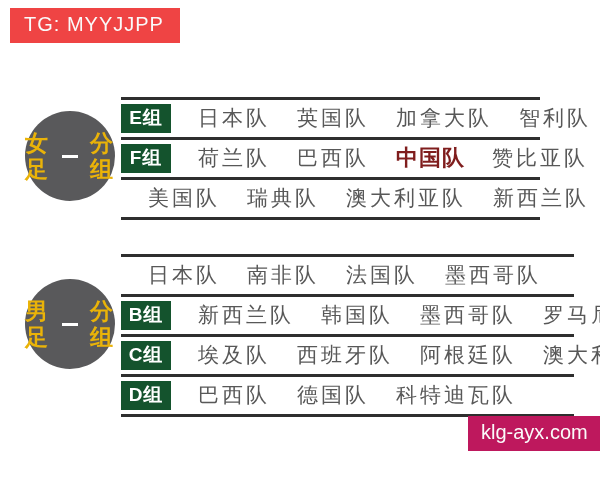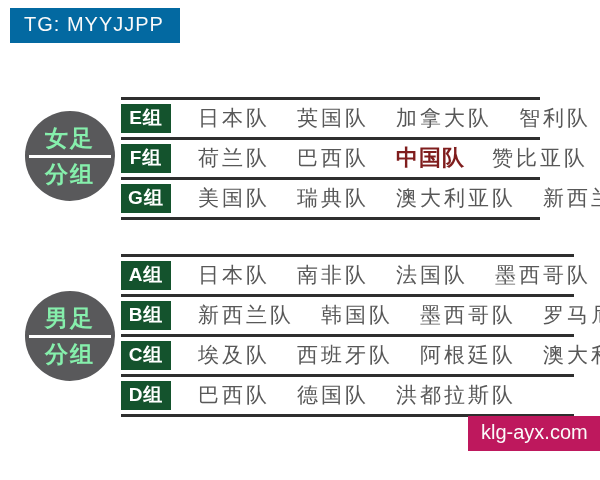--- a/index.html
+++ b/index.html
@@ -4,34 +4,34 @@
 <style>
   html,body{margin:0;padding:0;}
   body{
     width:600px;height:480px;position:relative;background:#ffffff;
     font-family:"Liberation Sans","DejaVu Sans",sans-serif;
     overflow:hidden;
   }
   
   .tg-badge{
     position:absolute;left:10px;top:8px;
-    background:#0369a1;color:#fafafa;
+    background:#ef4444;color:#fafafa;
     font-size:20px;letter-spacing:1px;
     padding:5px 16px 7px 14px;
     white-space:nowrap;
   }
   
   .circle{
     position:absolute;width:90px;height:90px;border-radius:50%;
-    background:#59595b;color:#86efac;
-    display:flex;flex-direction:column;align-items:center;justify-content:center;
-    font-weight:bold;font-size:23px;letter-spacing:2px;line-height:1.15;
+    background:#59595b;color:#eab308;
+    display:flex;flex-direction:row;align-items:center;justify-content:center;
+    font-weight:bold;font-size:23px;letter-spacing:2px;line-height:1.15;gap:12px;
   }
   .circle.women{left:25px;top:111px;}
-  .circle.men{left:25px;top:291px;}
+  .circle.men{left:25px;top:279px;}
   .circle-divider{width:92%;border-top:3px solid #ffffff;margin:3px 0;}
   
   .gtable{position:absolute;border-bottom:3px solid #2e2e2e;}
   .gtable.women{left:121px;top:97px;width:419px;}
   .gtable.men{left:121px;top:254px;width:453px;}
   .grow{
     border-top:3px solid #2e2e2e;
     display:flex;align-items:center;
     padding:4px 0 5px 0;height:28px;
   }
@@ -78,37 +78,35 @@
     <span class="team">智利队</span>
   </div>
   <div class="grow">
     <span class="badge">F组</span>
     <span class="team">荷兰队</span>
     <span class="team">巴西队</span>
     <span class="team hl">中国队</span>
     <span class="team">赞比亚队</span>
   </div>
   <div class="grow">
-    <span class="badge">G组</span>
     <span class="team">美国队</span>
     <span class="team">瑞典队</span>
     <span class="team">澳大利亚队</span>
     <span class="team">新西兰队</span>
   </div>
 </div>
 
 <div class="circle men">
   <span>男足</span>
   <div class="circle-divider"></div>
   <span>分组</span>
 </div>
 
 <div class="gtable men">
   <div class="grow">
-    <span class="badge">A组</span>
     <span class="team">日本队</span>
     <span class="team">南非队</span>
     <span class="team">法国队</span>
     <span class="team">墨西哥队</span>
   </div>
   <div class="grow">
     <span class="badge">B组</span>
     <span class="team">新西兰队</span>
     <span class="team">韩国队</span>
     <span class="team">墨西哥队</span>
@@ -118,17 +116,17 @@
     <span class="badge">C组</span>
     <span class="team">埃及队</span>
     <span class="team">西班牙队</span>
     <span class="team">阿根廷队</span>
     <span class="team">澳大利亚队</span>
   </div>
   <div class="grow">
     <span class="badge">D组</span>
     <span class="team">巴西队</span>
     <span class="team">德国队</span>
-    <span class="team">洪都拉斯队</span>
+    <span class="team">科特迪瓦队</span>
   </div>
 </div>
 
 <div class="site-badge">klg-ayx.com</div>
 
 </body></html>

